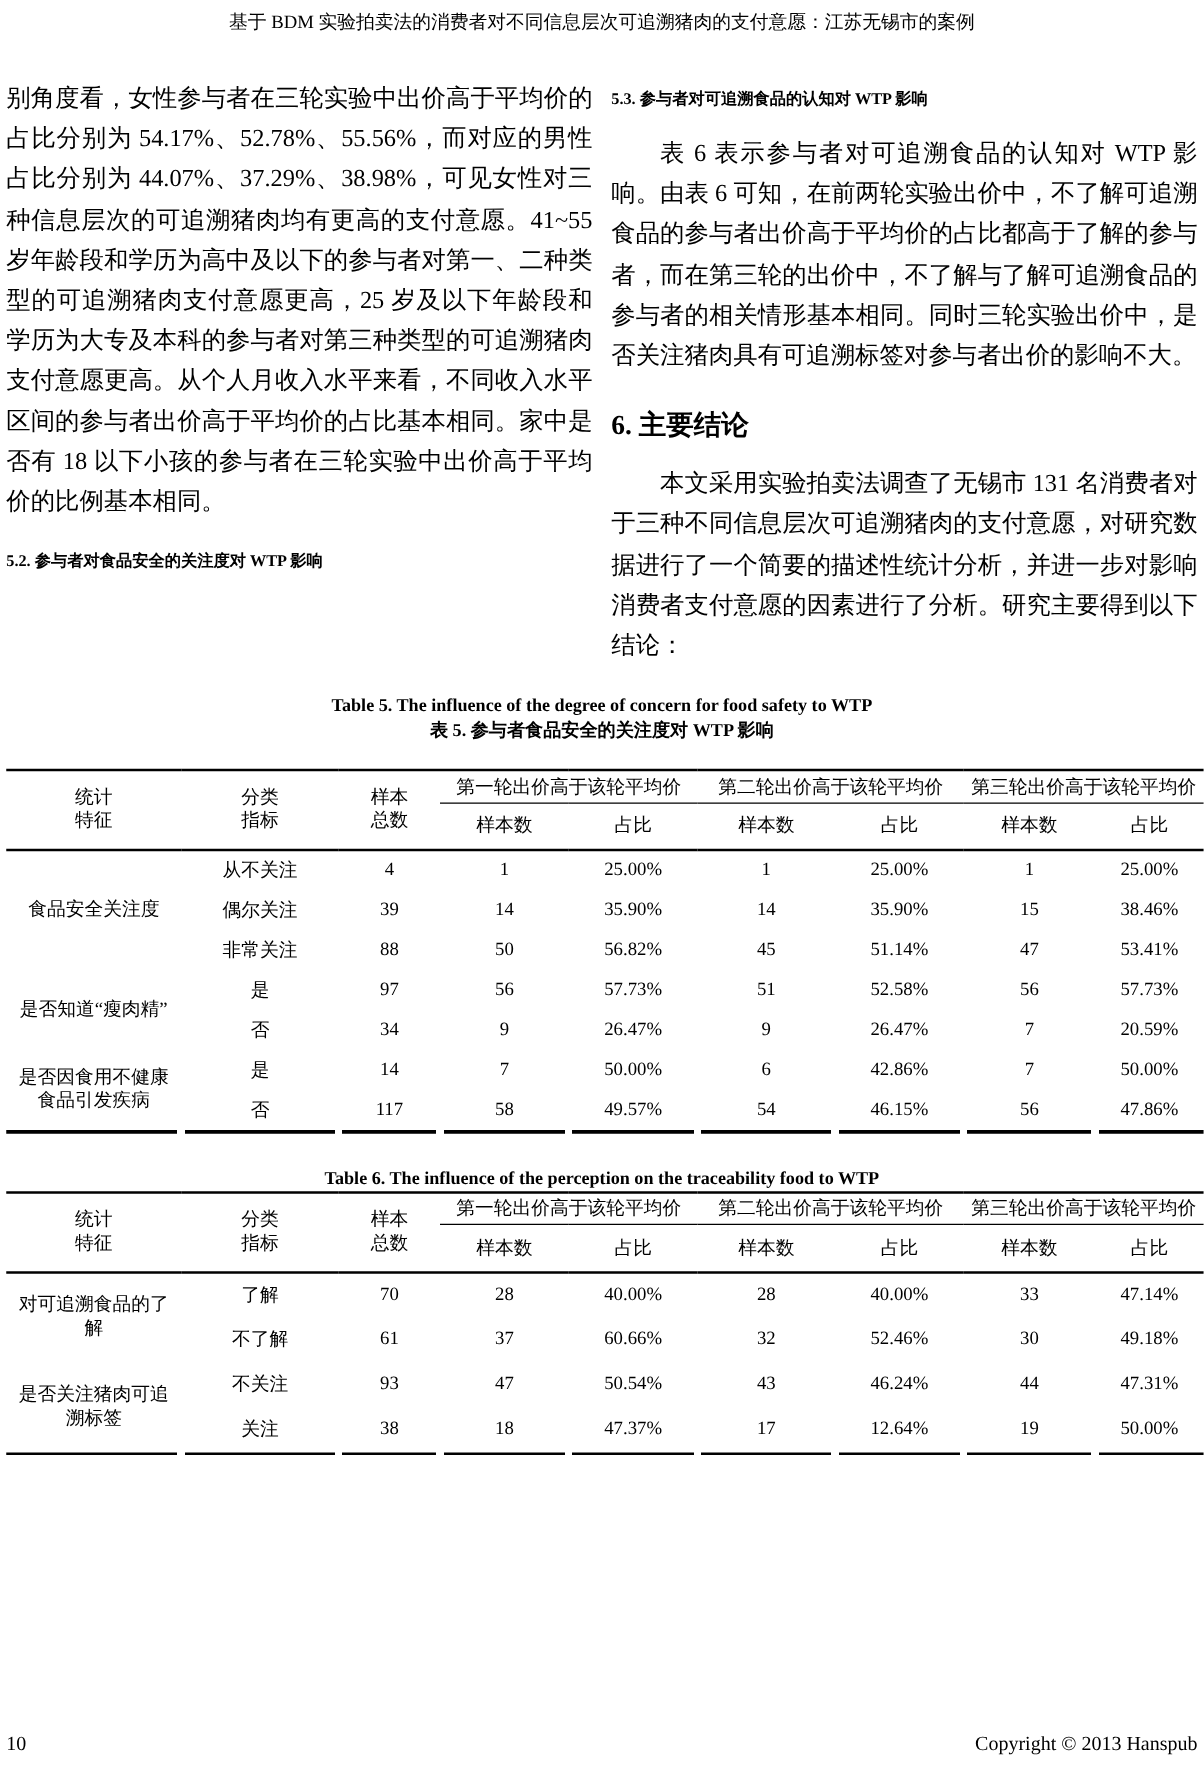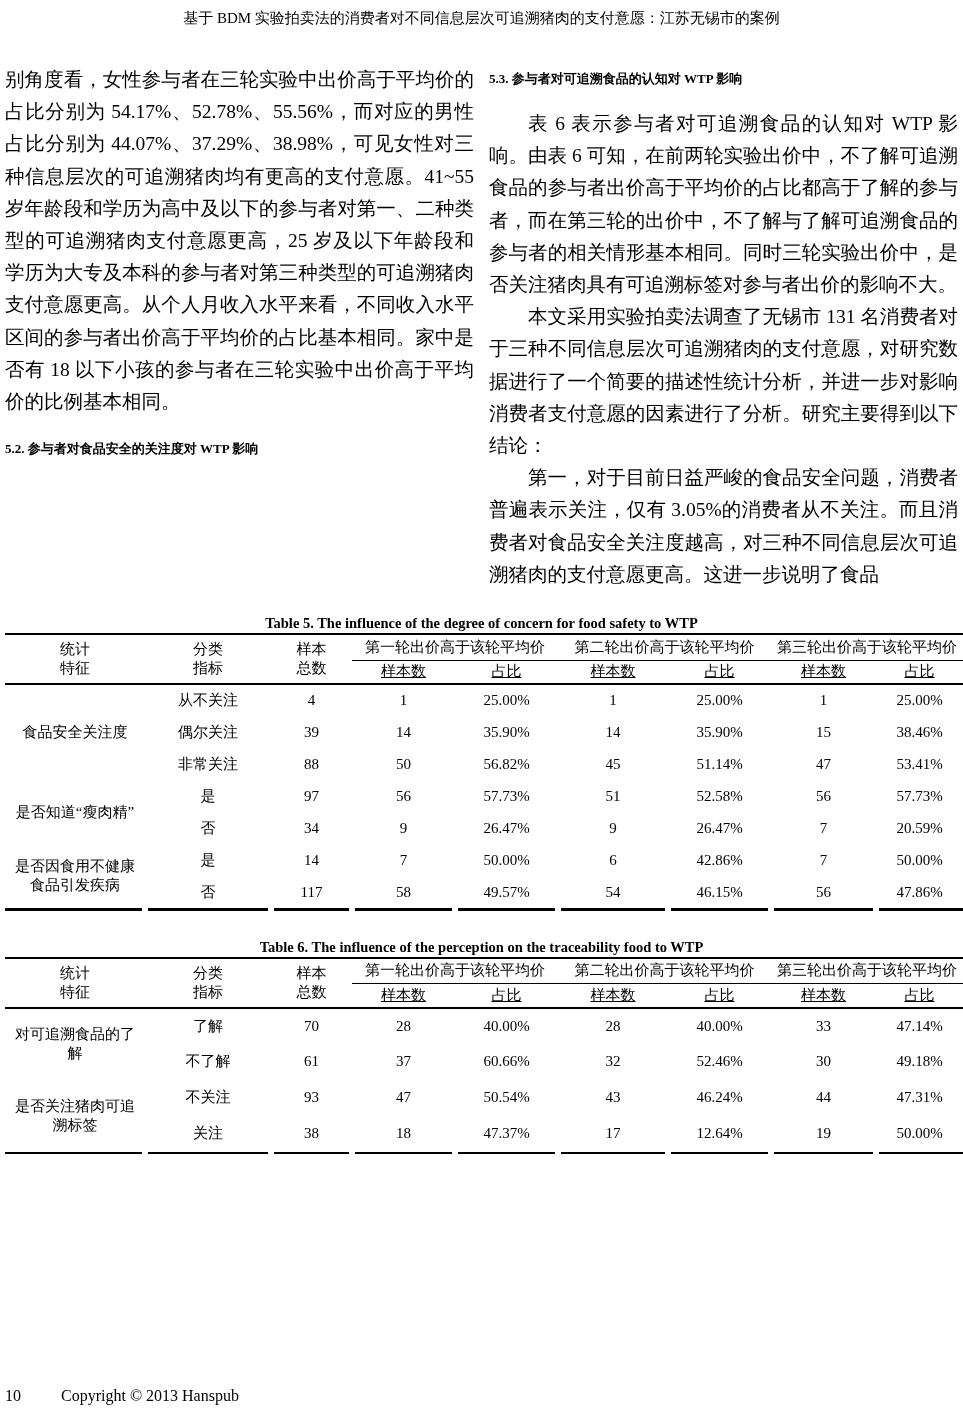--- a/index.html
+++ b/index.html
@@ -45,21 +45,21 @@
   table.data-table {
     width: 958px; table-layout: fixed;
     border-collapse: collapse;
     border-top: 2.5px solid #000;
   }
   .data-table th, .data-table td {
     padding: 0; text-align: center; vertical-align: middle;
     font-weight: normal; font-size: 15px;
   }
   .data-table thead tr.row1 th { height: 26px; }
-  .data-table thead tr.row2 th { height: 24px; text-decoration: underline; }
+  .data-table thead tr.row2 th { height: 38px; }
   .data-table th.round { border-bottom: 1.2px solid #000; }
   .data-table thead tr.row2 th, .data-table th.stacked { border-bottom: 2.5px solid #000; }
   .data-table th.stacked { white-space: pre-line; line-height: 19px; }
   .t5 tbody td { height: 32px; }
   .t6 tbody td { height: 36px; }
   td.grp { line-height: 19px; padding: 0 8px; }
 
   .bottom-rule {
     width: 958px; height: 2.5px;
     background: linear-gradient(90deg,
@@ -69,46 +69,47 @@
       #000 350px, #000 447px, transparent 447px, transparent 453px,
       #000 453px, #000 550px, transparent 550px, transparent 556px,
       #000 556px, #000 660px, transparent 660px, transparent 666px,
       #000 666px, #000 763px, transparent 763px, transparent 769px,
       #000 769px, #000 868px, transparent 868px, transparent 874px,
       #000 874px, #000 958px);
   }
 
   .page-footer {
     position: absolute; left: 5px; right: 5px; bottom: 8px;
-    display: flex; 
+    display: flex; justify-content: space-between;
     font-size: 16px; line-height: 20px; gap: 40px;
   }
 </style>
 </head>
 <body>
 
 <div class="page">
 
   <div class="running-head">基于 BDM 实验拍卖法的消费者对不同信息层次可追溯猪肉的支付意愿：江苏无锡市的案例</div>
 
   <div class="columns">
     <div class="col">
       <p class="body-para">别角度看，女性参与者在三轮实验中出价高于平均价的占比分别为 54.17%、52.78%、55.56%，而对应的男性占比分别为 44.07%、37.29%、38.98%，可见女性对三种信息层次的可追溯猪肉均有更高的支付意愿。41~55 岁年龄段和学历为高中及以下的参与者对第一、二种类型的可追溯猪肉支付意愿更高，25 岁及以下年龄段和学历为大专及本科的参与者对第三种类型的可追溯猪肉支付意愿更高。从个人月收入水平来看，不同收入水平区间的参与者出价高于平均价的占比基本相同。家中是否有 18 以下小孩的参与者在三轮实验中出价高于平均价的比例基本相同。</p>
       <h3 class="sub-heading">5.2. 参与者对食品安全的关注度对 WTP 影响</h3>
     </div>
     <div class="col">
       <h3 class="sub-heading">5.3. 参与者对可追溯食品的认知对 WTP 影响</h3>
       <p class="body-para indent">表 6 表示参与者对可追溯食品的认知对 WTP 影响。由表 6 可知，在前两轮实验出价中，不了解可追溯食品的参与者出价高于平均价的占比都高于了解的参与者，而在第三轮的出价中，不了解与了解可追溯食品的参与者的相关情形基本相同。同时三轮实验出价中，是否关注猪肉具有可追溯标签对参与者出价的影响不大。</p>
+      <h2 class="sec-heading">6. 主要结论</h2>
       <p class="body-para indent">本文采用实验拍卖法调查了无锡市 131 名消费者对于三种不同信息层次可追溯猪肉的支付意愿，对研究数据进行了一个简要的描述性统计分析，并进一步对影响消费者支付意愿的因素进行了分析。研究主要得到以下结论：</p>
-      <p class="body-para indent">第一，对于目前日益严峻的食品安全问题，消费者普遍表示关注，仅有 3.05%的消费者从不关注。而且消费者对食品安全关注度越高，对三种不同信息层次可追溯猪肉的支付意愿更高。这进一步说明了食品</p>
     </div>
   </div>
 
   <div class="table-block">
     <div class="tbl-caption cap-en">Table 5. The influence of the degree of concern for food safety to WTP</div>
+    <div class="tbl-caption cap-cn">表 5. 参与者食品安全的关注度对 WTP 影响</div>
     <table class="data-table t5">
       <colgroup>
         <col style="width:140px">
           <col style="width:126px">
           <col style="width:81px">
         <col style="width:103px">
           <col style="width:103px">
           <col style="width:110px">
         <col style="width:103px">
           <col style="width:105px">

